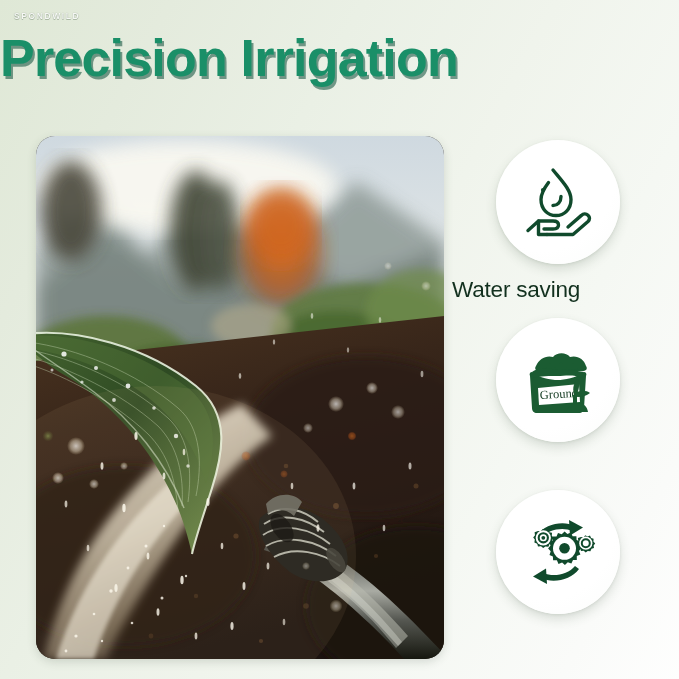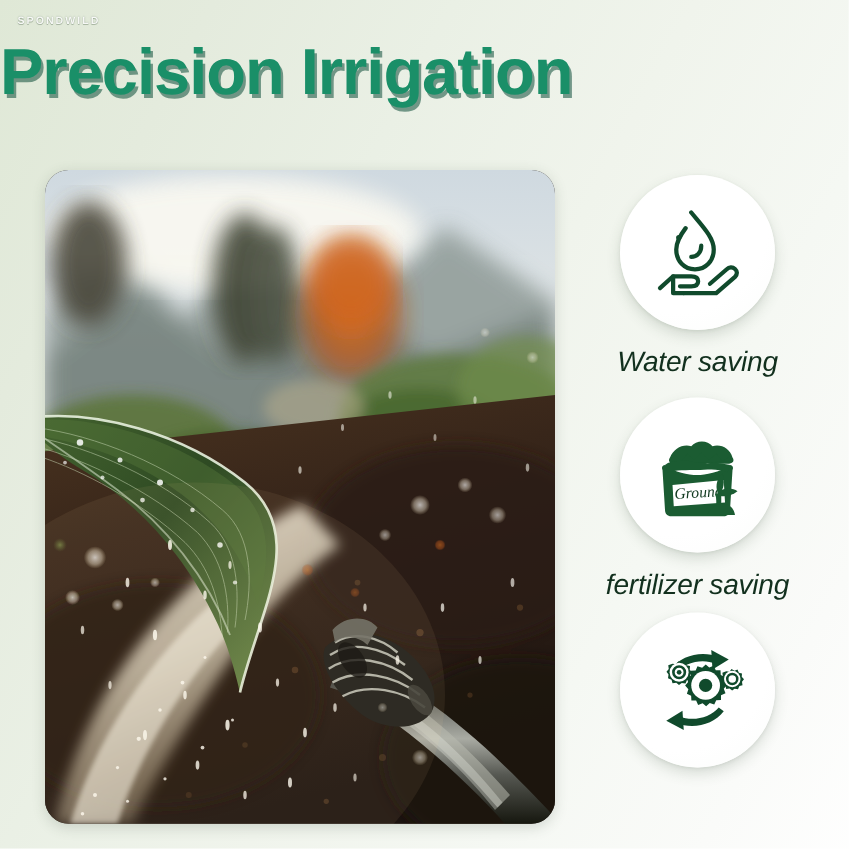--- a/index.html
+++ b/index.html
@@ -79,22 +79,20 @@
   .features {
     position: absolute;
     left: 452px;
     top: 140px;
     width: 212px;
   }
   .feature {
     position: absolute;
     left: 0;
     width: 212px;
-    text-align: center;
-    font-style: italic;
   }
   .feature-1 { top: 0px; }
   .feature-2 { top: 178px; }
   .feature-3 { top: 350px; }
 
   .icon-circle {
     width: 124px;
     height: 124px;
     margin: 0 auto;
     border-radius: 50%;
@@ -397,21 +395,20 @@
             <g fill="#1b5c32">
               <path d="M58 56 C63 52 70 52 74 55 C69 59 62 60 58 58 Z"></path>
               <path d="M58 56 C56 50 58 44 62 41 C64 47 63 53 60 57 Z"></path>
               <path d="M57 57 L57 72 L61 72 L61 57 Z"></path>
               <path d="M50 74 C52 68 58 65 62 65 C67 65 71 68 72 74 Z"></path>
             </g>
             <path d="M57 57 L59 64" stroke="#1b5c32" stroke-width="2" fill="none"></path>
           </svg>
         </span>
       </div>
-      <div class="feature-label">fertilizer saving</div>
     </div>
 
     <div class="feature feature-3">
       <div class="icon-circle">
         <span>
           <svg width="86" height="86" viewBox="0 0 86 86" xmlns="http://www.w3.org/2000/svg">
             <g fill="#104a2c">
 
               <path d="M22 26 C30 15 48 11 60 17 L57.5 22 C47.5 17.5 33 20.5 26 29 Z"></path>
               <path d="M54 11 L68 18.5 L55 26.5 Z"></path>

